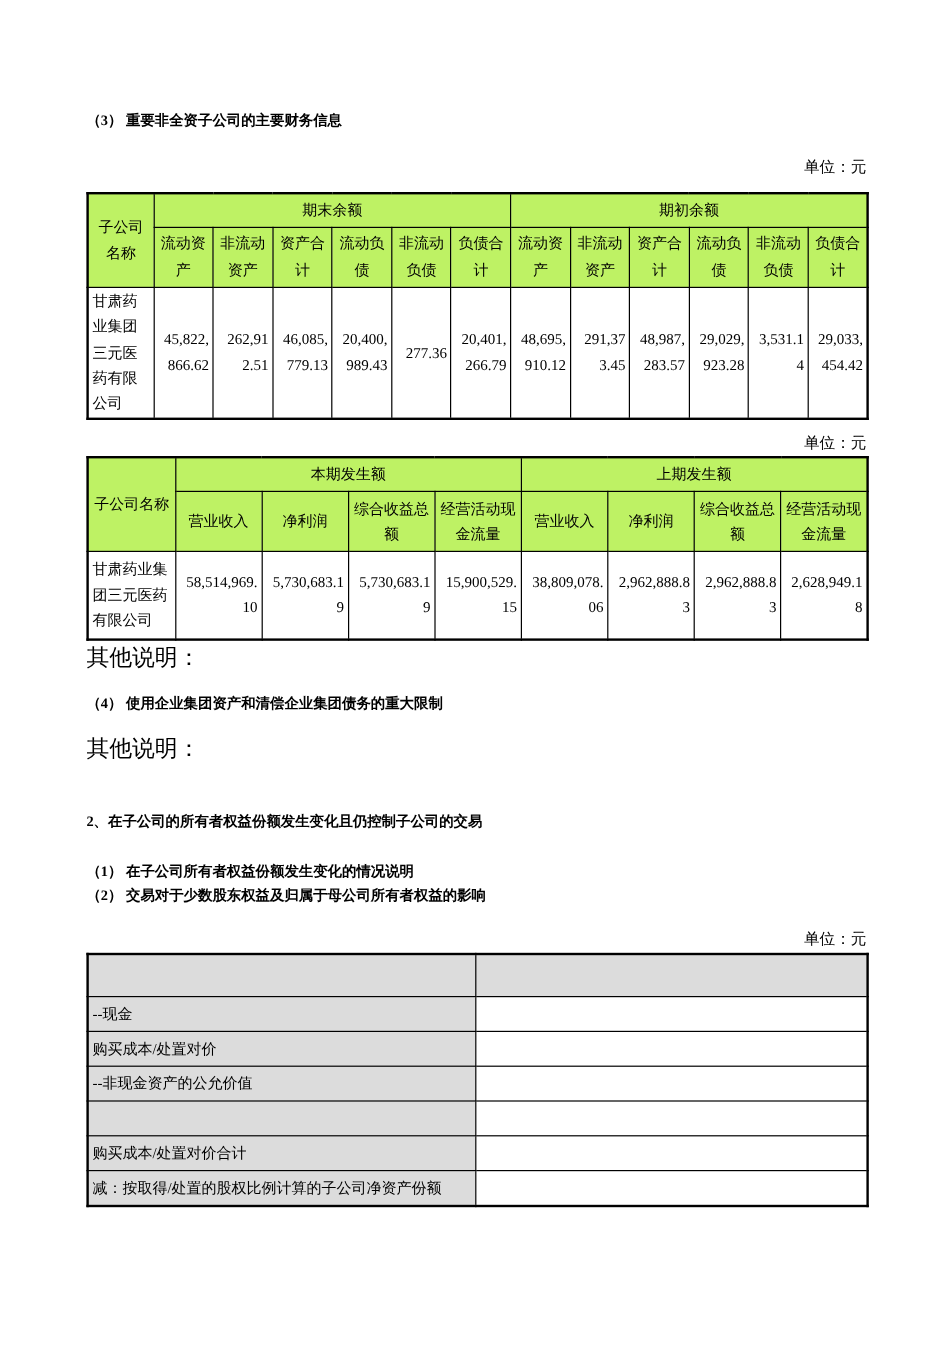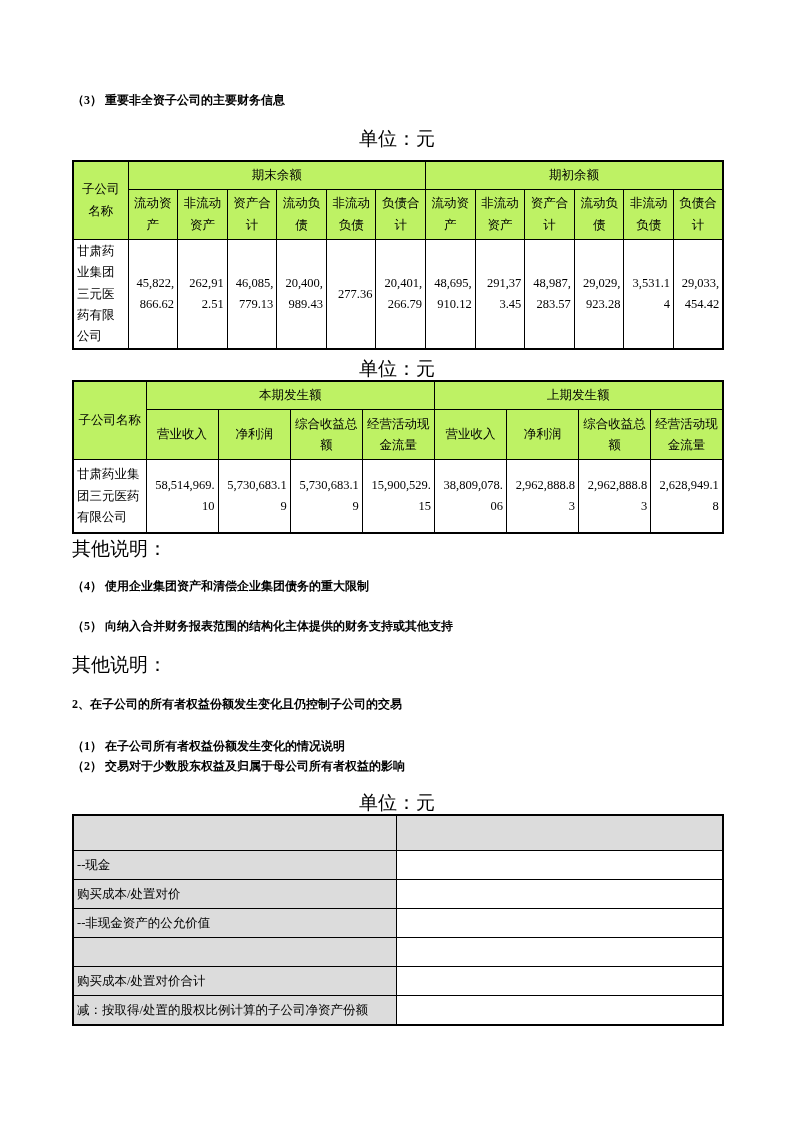--- a/index.html
+++ b/index.html
@@ -4,31 +4,31 @@
 <style>
   html,body{margin:0;padding:0;background:#ffffff;}
   body{
     width:793px;height:1122px;
     font-family:"Liberation Serif","DejaVu Serif",serif;
     color:#000;position:relative;overflow:hidden;
   }
   .page{box-sizing:border-box;padding:90px 71px 0 72px;}
   .heading{font-weight:bold;font-size:12px;line-height:20px;margin:0;}
   .note{font-size:19px;line-height:18px;margin:0;}
-  .unit{font-size:19px;line-height:18px;text-align:center;margin:0;}
+  .unit{font-size:13px;line-height:18px;text-align:right;margin:0;}
 
   .m-unit1{margin-top:20px;}
   .m-table1{margin-top:12px;}
   .m-unit2{margin-top:10px;}
   .m-table2{margin-top:2px;}
   .m-note1{margin-top:6px;}
   .m-h4{margin-top:18px;}
   .m-h5{margin-top:20px;}
   .m-note2{margin-top:20px;}
-  .m-h2{margin-top:20px;}
+  .m-h2{margin-top:40px;}
   .m-h21{margin-top:22px;}
   .m-h22{}
   .m-unit3{margin-top:18px;}
   .m-table3{margin-top:2px;}
 
   table{border-collapse:collapse;width:650px;table-layout:fixed;
         border:2px solid #000;}
   td{border:1px solid #000;font-size:12.5px;padding:1px 3px;
      vertical-align:middle;word-break:break-all;line-height:1.7;}
   .hd{background:#bef264;text-align:center;}
@@ -132,21 +132,20 @@
         <td class="num">2,962,888.83</td>
         <td class="num">2,628,949.18</td>
       </tr>
     </tbody>
   </table>
 
   <p class="note m-note1">其他说明：</p>
 
   <p class="heading m-h4">（4） 使用企业集团资产和清偿企业集团债务的重大限制</p>
 
-  <p class="heading m-h5">（5） 向纳入合并财务报表范围的结构化主体提供的财务支持或其他支持</p>
 
   <p class="note m-note2">其他说明：</p>
 
   <p class="heading m-h2">2、在子公司的所有者权益份额发生变化且仍控制子公司的交易</p>
 
   <p class="heading m-h21">（1） 在子公司所有者权益份额发生变化的情况说明</p>
 
   <p class="heading m-h22">（2） 交易对于少数股东权益及归属于母公司所有者权益的影响</p>
 
   <p class="unit m-unit3">单位：元</p>

